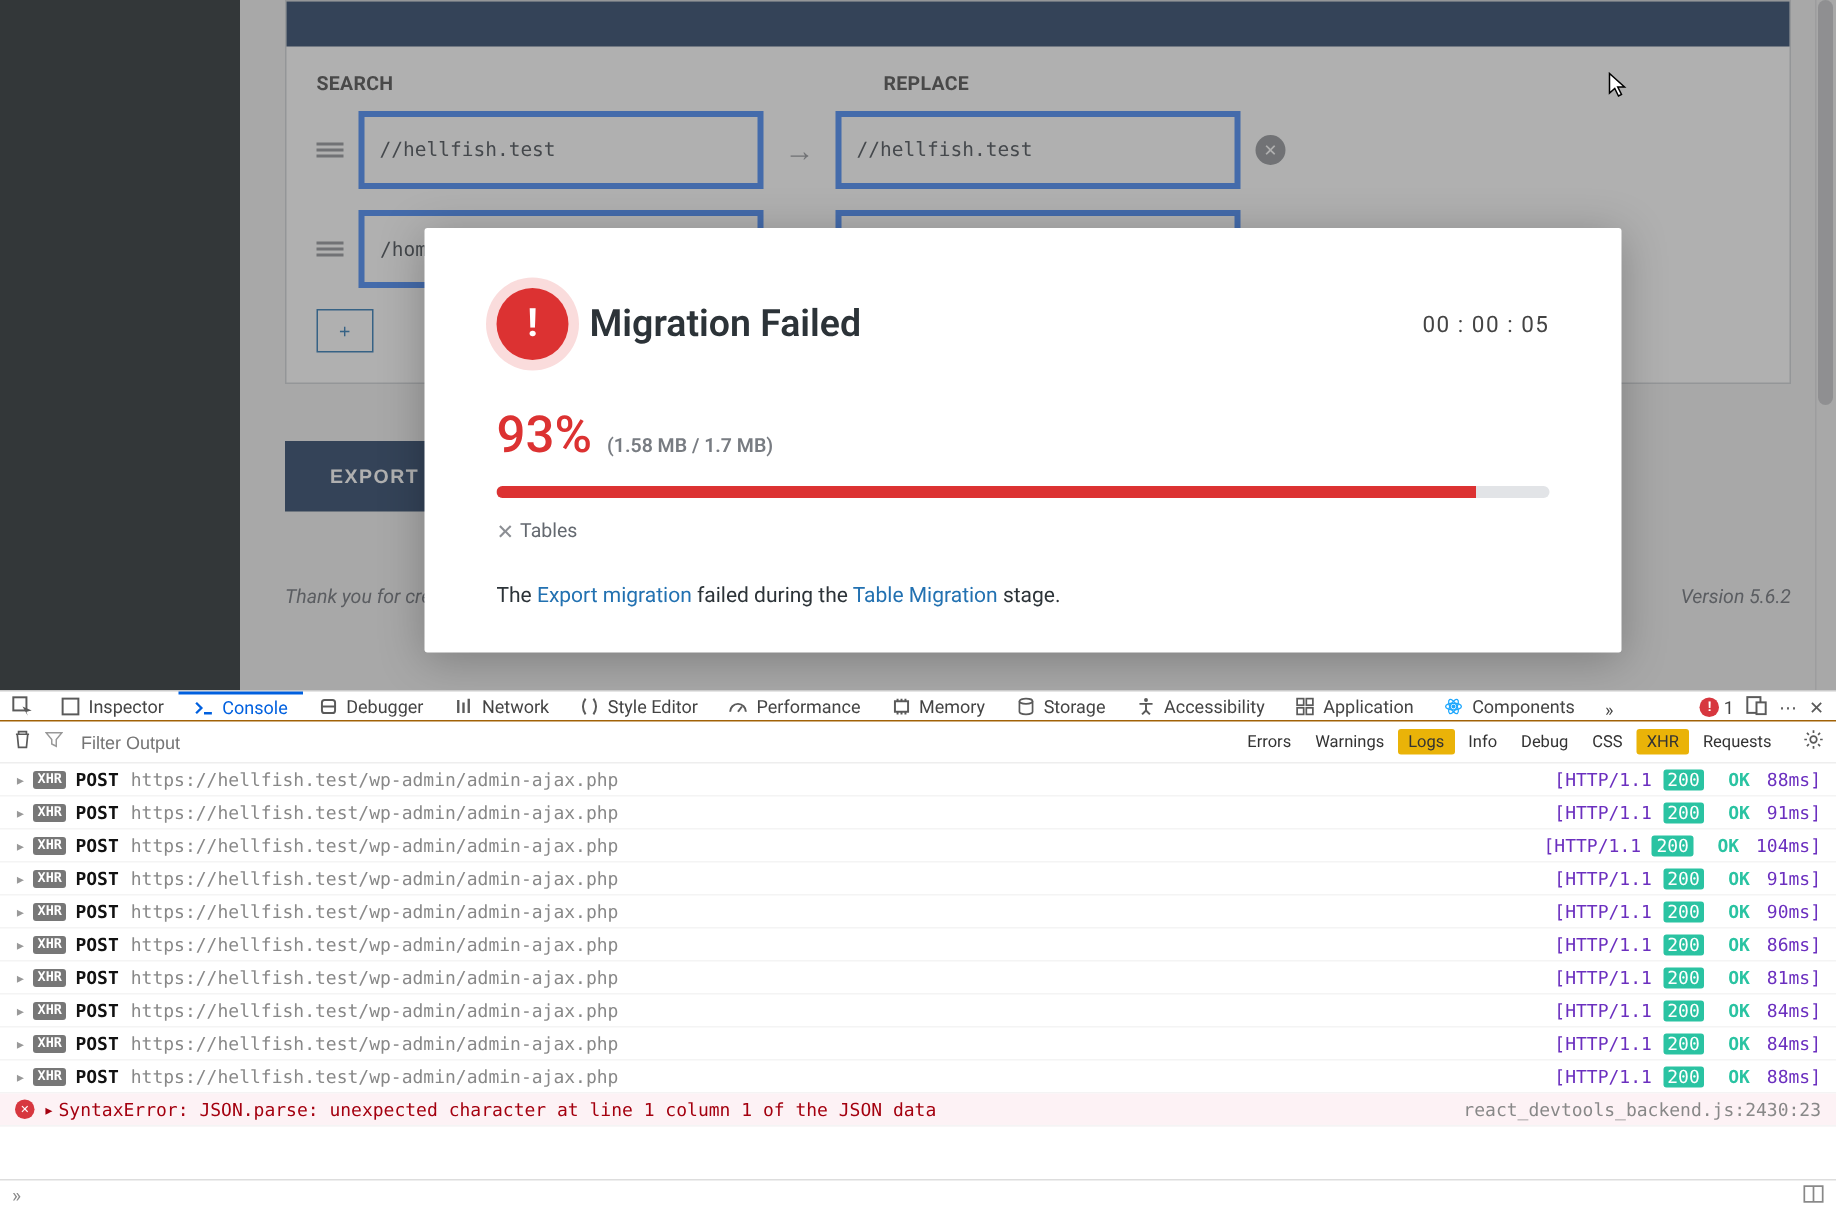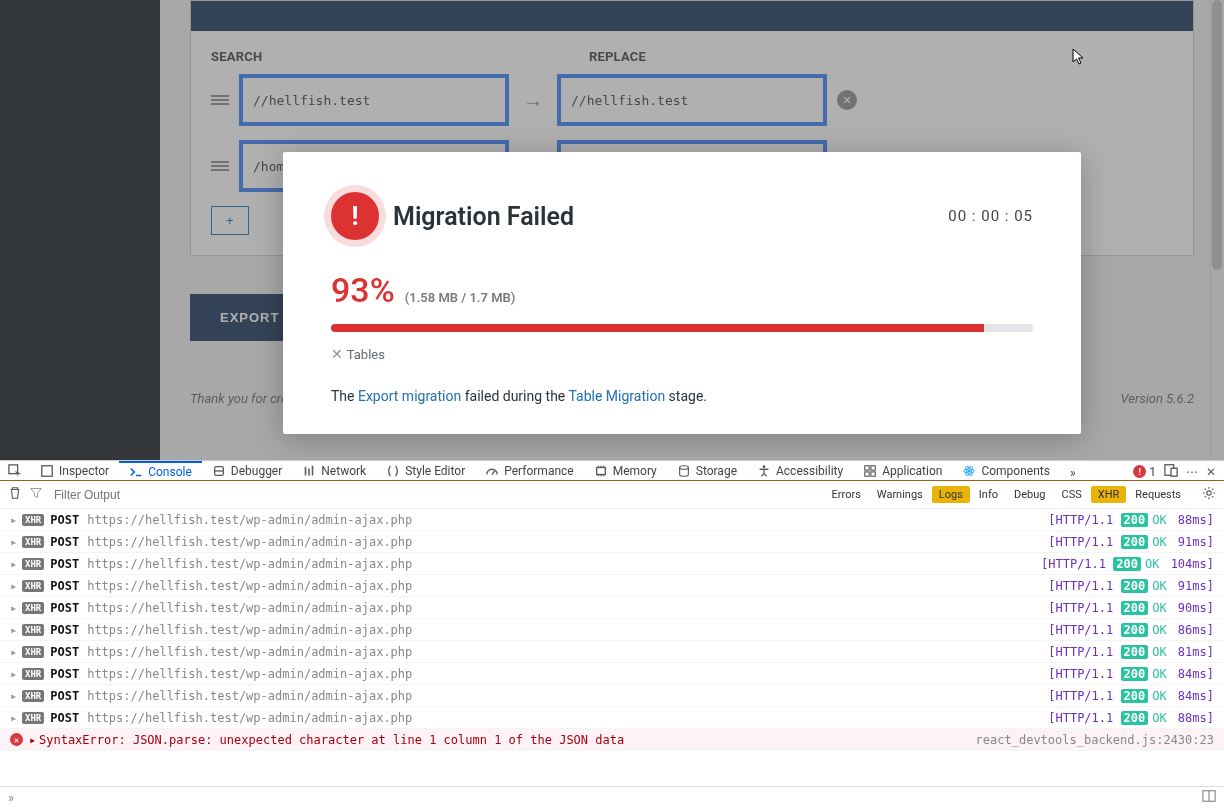--- a/index.html
+++ b/index.html
@@ -69,22 +69,22 @@
 
 .dt-log { flex: 1; overflow: hidden; font-family: Menlo, Consolas, monospace; font-size: 12px; }
 .log-row { display: flex; align-items: center; height: 22px; padding: 0 10px; border-bottom: 1px solid #f4f4f4; }
 .log-row.err { background: #fdf2f5; color: #a4000f; }
 .log-caret { width: 10px; color: #999; cursor: pointer; }
 .xhr-tag { background: #777; color: #fff; font-size: 9px; padding: 1px 3px; border-radius: 2px; margin: 0 6px 0 2px; font-weight: 700; }
 .log-method { color: #111; font-weight: 700; margin-right: 8px; }
 .log-url { color: #888; }
 .log-right { margin-left: auto; }
 .http { color: #6b2fbf; }
-.st200 { background: #2ac3a2; color: #fff; padding: 0 3px; border-radius: 2px; font-weight: 700; }
-.ok { color: #2ac3a2; margin-left: 4px; }
+.st200 { background: #2ac3a2; color: #fff; padding: 0 3px; border-radius: 2px; font-weight: 400; }
+.ok { color: #2ac3a2; margin-left: 16px; font-weight: bold; }
 .ms { color: #6b2fbf; margin-left: 4px; }
 .err-ico { width: 13px; height: 13px; border-radius: 50%; background: #d7373f; color: #fff; font-size: 9px; display: flex; align-items: center; justify-content: center; margin-right: 6px; font-weight: 700; }
 .err-src { margin-left: auto; color: #888; }
 .dt-status { height: 22px; border-top: 1px solid #ddd; display: flex; align-items: center; padding: 0 8px; justify-content: space-between; color: #888; }
 </style>
 </head>
 <body>
 
 <div class="app-area">
   <div class="dark-sidebar"></div>

